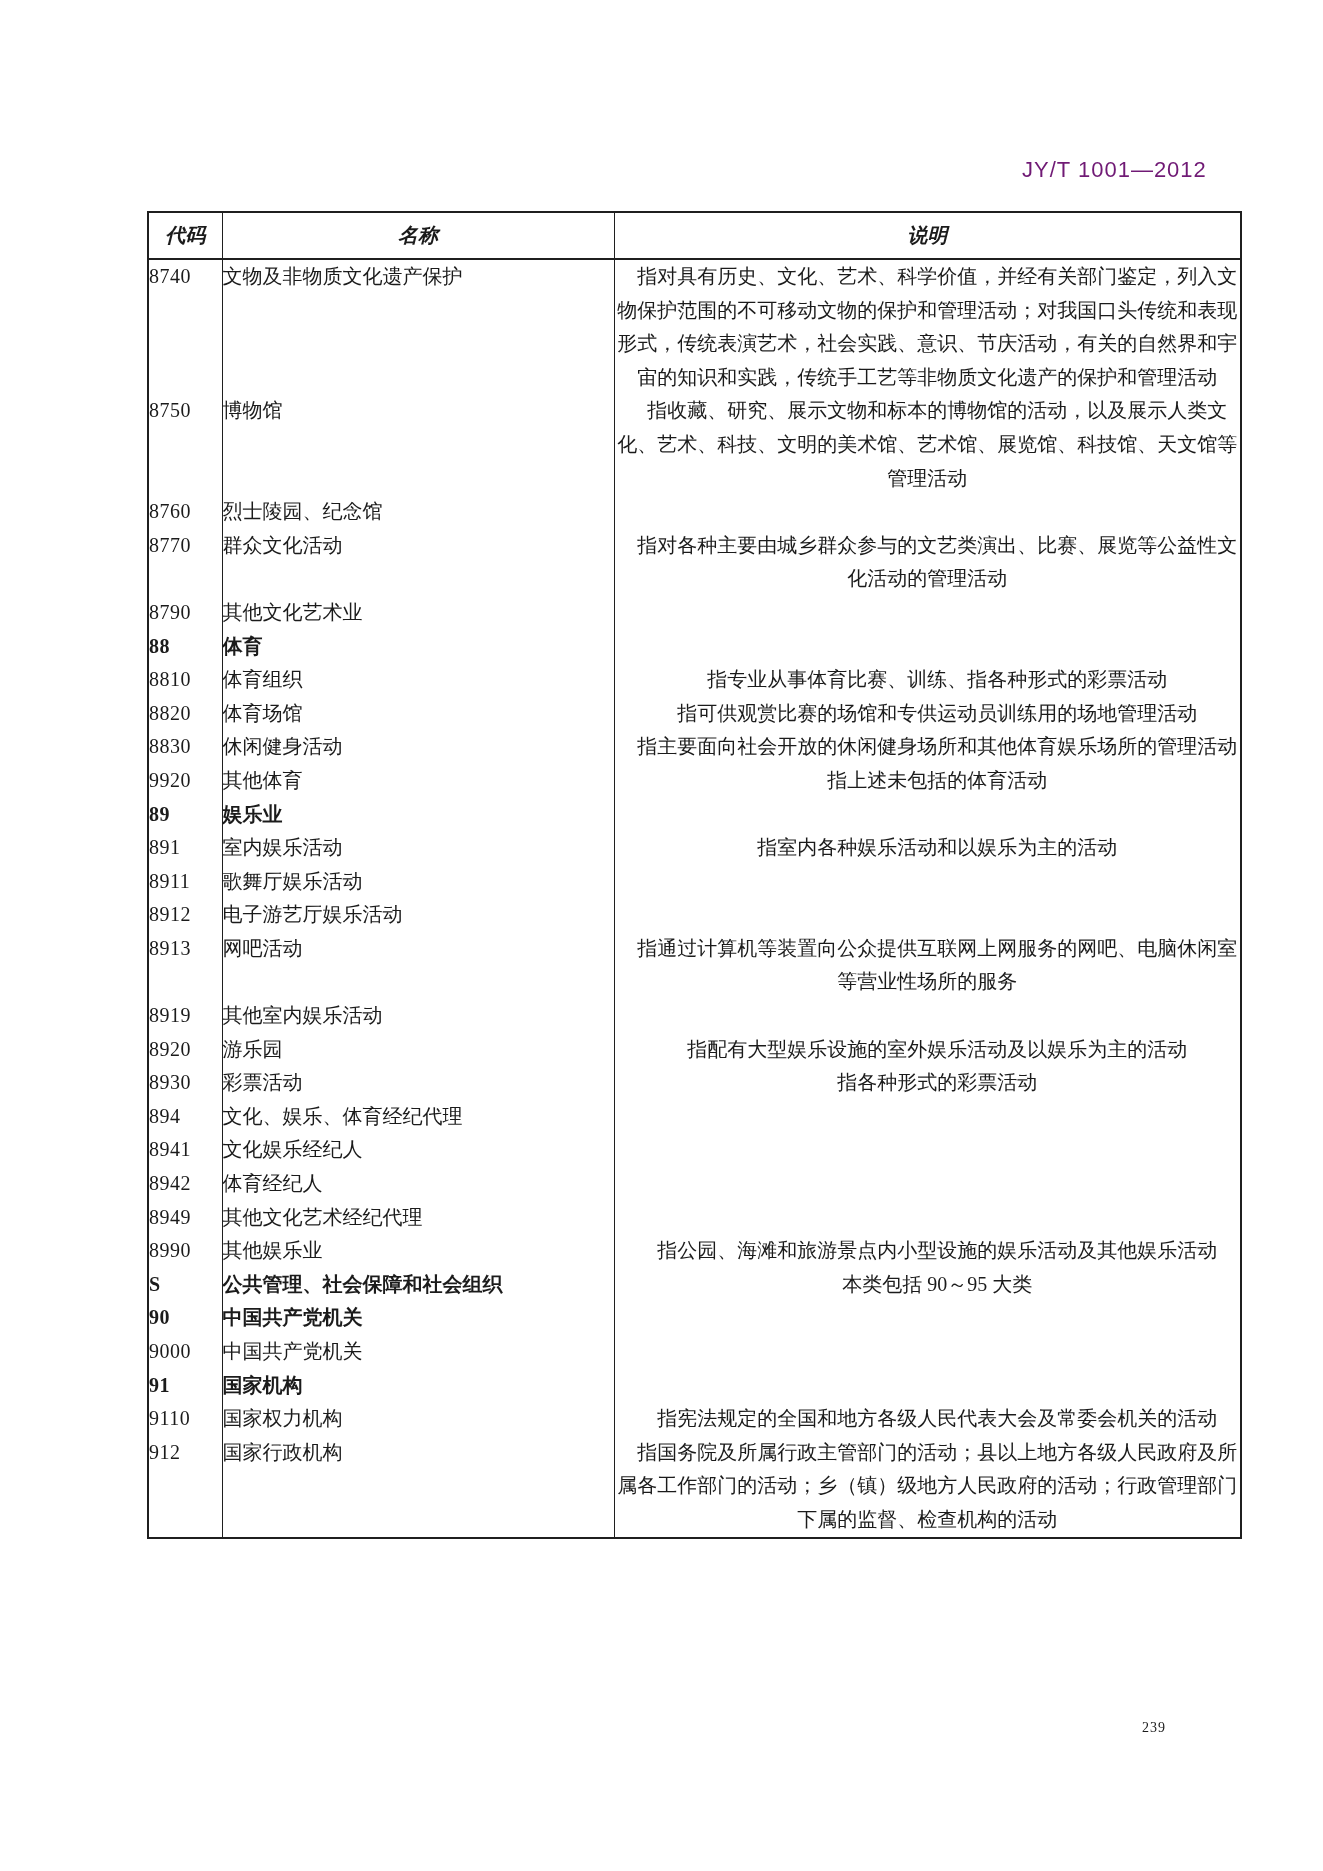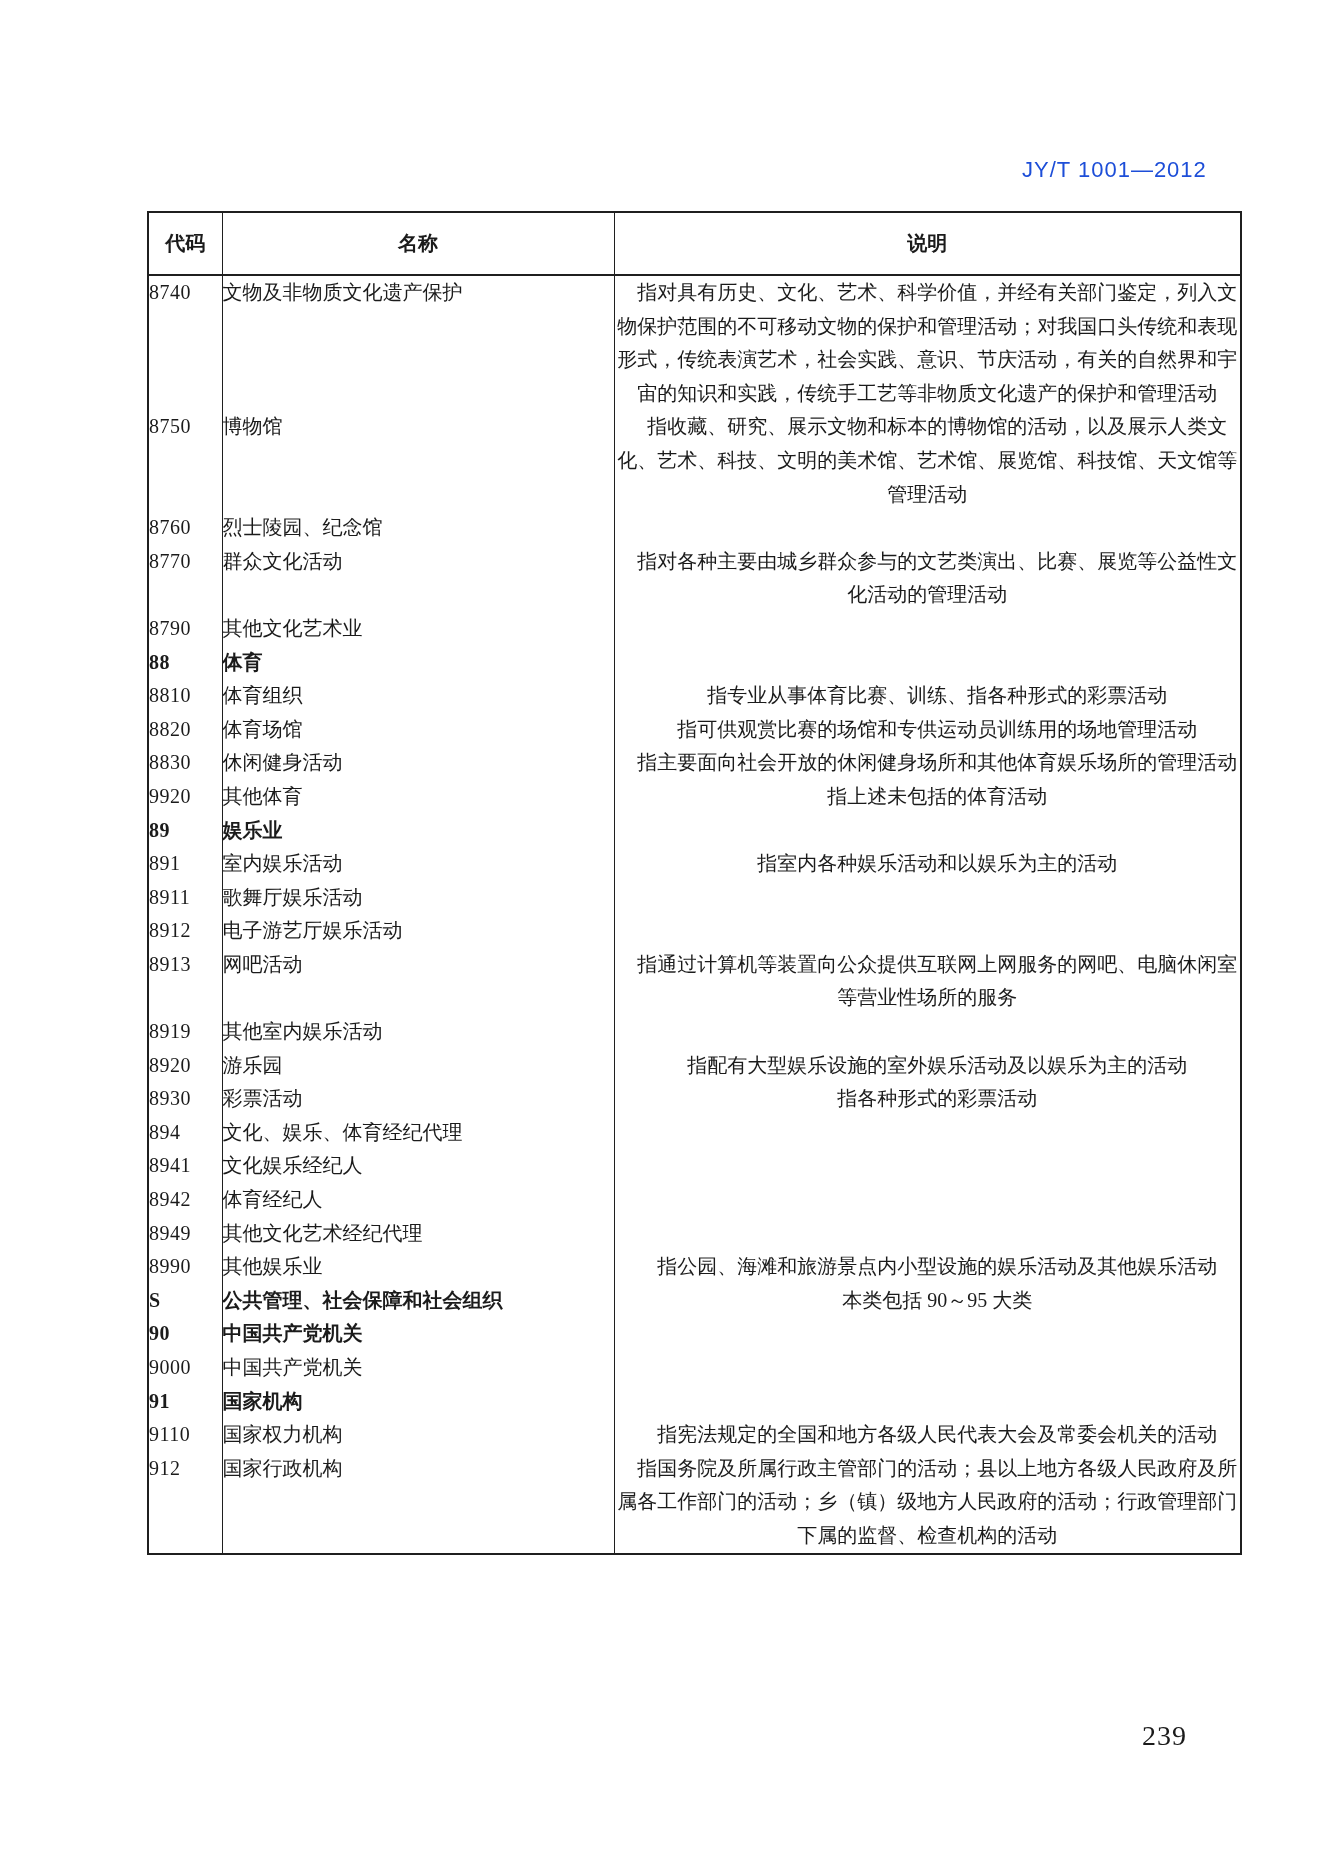--- a/index.html
+++ b/index.html
@@ -15,21 +15,21 @@
     color: #1b1b1b;
     overflow: hidden;
   }
   .std-number {
     position: absolute;
     top: 157px;
     left: 1022px;
     font-size: 22px;
     letter-spacing: 1px;
     font-family: "Liberation Sans", "DejaVu Sans", sans-serif;
-    color: #1d4ed8;
+    color: #701a75;
     white-space: nowrap;
   }
   table.class-table {
     position: absolute;
     left: 147px;
     top: 211px;
     border-collapse: collapse;
     table-layout: fixed;
     border: 2px solid #1f1f1f;
   }
@@ -39,21 +39,22 @@
   table.class-table th {
     height: 37px;
     vertical-align: middle;
     text-align: center;
     font-size: 20px;
     font-weight: bold;
     font-family: "Liberation Sans", "DejaVu Sans", sans-serif;
     border-bottom: 2px solid #1f1f1f;
     border-left: 1px solid #1f1f1f;
     border-right: 1px solid #1f1f1f;
-    padding: 12px;
+    padding: 4px;
+    font-style: italic;
   }
   table.class-table td {
     vertical-align: top;
     font-size: 20px;
     line-height: 33.6px;
     border-left: 1px solid #1f1f1f;
     border-right: 1px solid #1f1f1f;
     padding: 0;
   }
   td.code {
@@ -73,21 +74,21 @@
   }
   tr.bold-row td.code { font-weight: bold; }
   tr.bold-row td.name {
     font-weight: bold;
     font-family: Liberation Sans, sans-serif;
   }
   .page-number {
     position: absolute;
     top: 1720px;
     left: 1142px;
-    font-size: 28px;
+    font-size: 14px;
     letter-spacing: 1px;
   }
 </style>
 </head>
 <body>
 
 <div class="std-number">JY/T 1001—2012</div>
 
 <table class="class-table">
   <colgroup>

